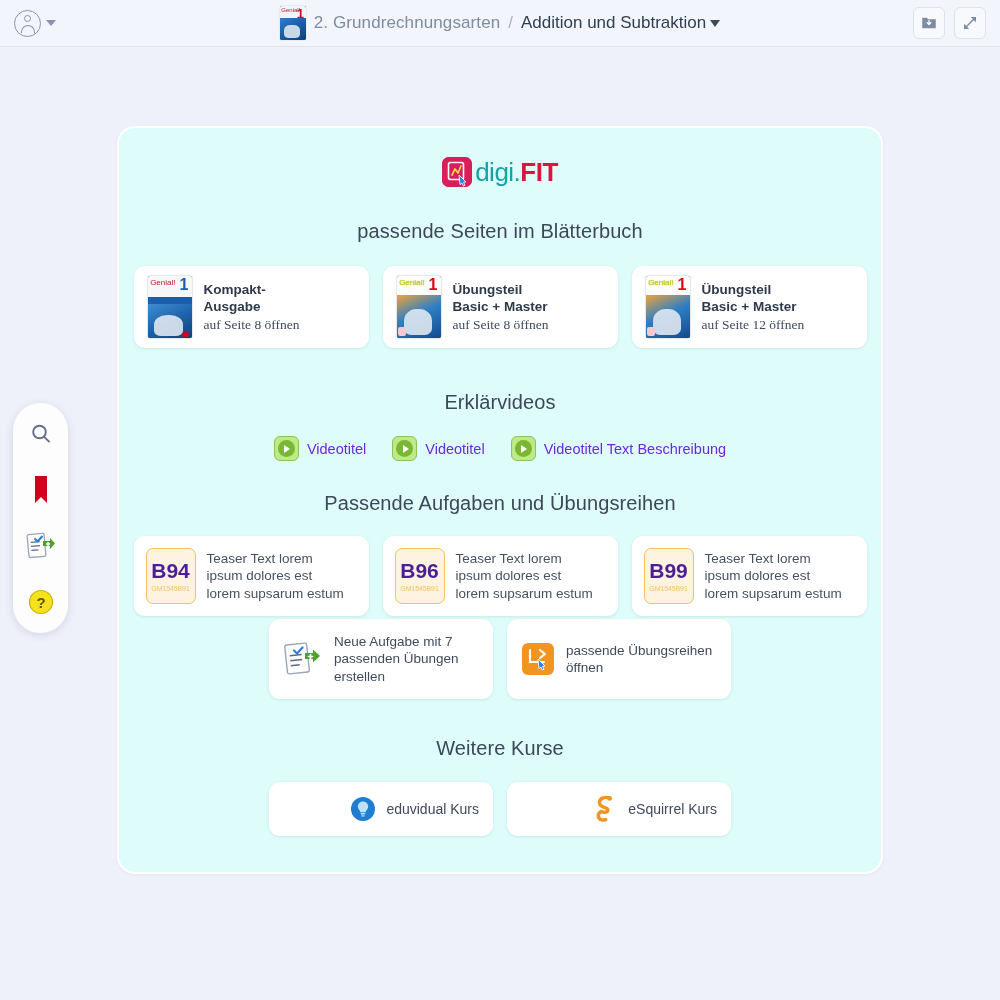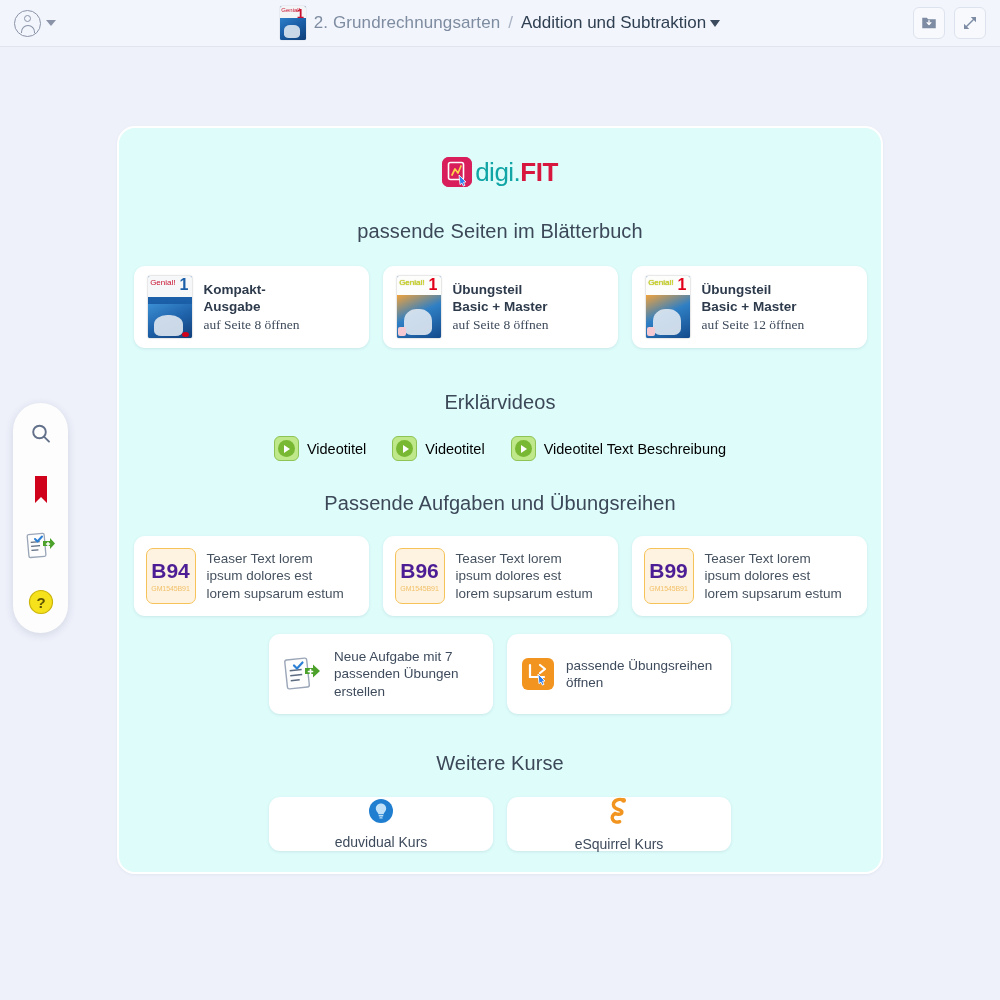--- a/index.html
+++ b/index.html
@@ -106,40 +106,40 @@
     width: 25px; height: 25px; border-radius: 6px;
     background: #bfe88a; border: 1px solid #8dc455;
     display: flex; align-items: center; justify-content: center;
   }
   .play-circle {
     width: 17px; height: 17px; border-radius: 50%; background: #79b833;
     display: flex; align-items: center; justify-content: center;
   }
   .play-tri { width: 0; height: 0; border-top: 4px solid transparent; border-bottom: 4px solid transparent;
               border-left: 6px solid #fff; margin-left: 2px; }
-  .video-label { font-size: 14.5px; color: #000000; }
+  .video-label { font-size: 14.5px; color: #6d28d9; }
 
   
   .task-card { width: 235px; height: 80px; padding: 0 12px; gap: 11px; }
   .badge {
     width: 50px; height: 56px; border-radius: 7px;
     background: #fdf3e0; border: 1.5px solid #f6c35a;
     display: flex; flex-direction: column; align-items: center; justify-content: center;
     flex: none;
   }
   .badge-code { font-size: 21px; font-weight: 700; color: #4c1d95; line-height: 1; }
   .badge-sub { font-size: 7px; color: #f3c06a; margin-top: 4px; letter-spacing: -.1px; }
   .task-txt { font-size: 13.5px; color: #46525f; line-height: 1.28; }
 
   .action-row { display: flex; justify-content: center; gap: 14px; }
   .action-card { width: 224px; height: 80px; padding: 0 14px; gap: 11px; }
   .action-txt { font-size: 13.5px; color: #3e4b5c; line-height: 1.28; }
 
   .course-row { display: flex; justify-content: center; gap: 14px; }
-  .course-card { width: 224px; height: 54px; padding: 0 14px; gap: 10px; justify-content: center; flex-direction: column; }
+  .course-card { width: 224px; height: 54px; padding: 0 14px; gap: 10px; justify-content: flex-end; }
   .course-txt { font-size: 14px; color: #3e4b5c; }
 
   
   .cov { position: relative; width: 100%; height: 100%; background: #1b5fa8; }
   .cov .tl { position: absolute; top: 0; left: 0; right: 0; height: 34%; background: #f3f4f6; }
   .cov .g  { position: absolute; top: 4%; left: 6%; font-size: 6px; font-weight: 400; }
   .cov .m  { position: absolute; top: 36%; left: 6%; font-size: 3.4px; color: #b02a37; }
   .cov .one{ position: absolute; top: 2%; right: 7%; font-size: 13px; font-weight: 700; line-height: 1; }
   .cov .ph { position: absolute; top: 34%; left: 0; right: 0; bottom: 0; }
 </style>
@@ -362,21 +362,21 @@
         <span class="badge-sub">GM1545B91</span>
       </div>
       <div class="task-txt">
         <div>Teaser Text lorem</div>
         <div>ipsum dolores est</div>
         <div>lorem supsarum estum</div>
       </div>
     </div>
   </div>
 
-  <div class="action-row" style="margin-top:18px">
+  <div class="action-row" style="margin-top:3px">
     <div class="card action-card">
       <svg width="40" height="36" viewBox="0 0 40 36" style="flex:none">
         <rect x="3" y="3" width="22" height="29" rx="2" fill="#fdfdfd" stroke="#9aa6b8" stroke-width="1.4" transform="rotate(-6 14 17)"></rect>
         <path d="M7 14h12M7 19h12M7 24h9" stroke="#5b6b80" stroke-width="1.4" transform="rotate(-6 14 17)"></path>
         <path d="M11 9.5l3 3 5.5-6" stroke="#2b7fd4" stroke-width="2.2" fill="none" stroke-linecap="round" stroke-linejoin="round"></path>
         <path d="M22 12l8 0 0-3.5 7 6.5-7 6.5 0-3.5-8 0z" fill="#4ca12b"></path>
         <path d="M25.5 15.5h4M27.5 13.5v4" stroke="#fff" stroke-width="1.7" stroke-linecap="round"></path>
       </svg>
       <div class="action-txt">
         <div>Neue Aufgabe mit 7</div>

